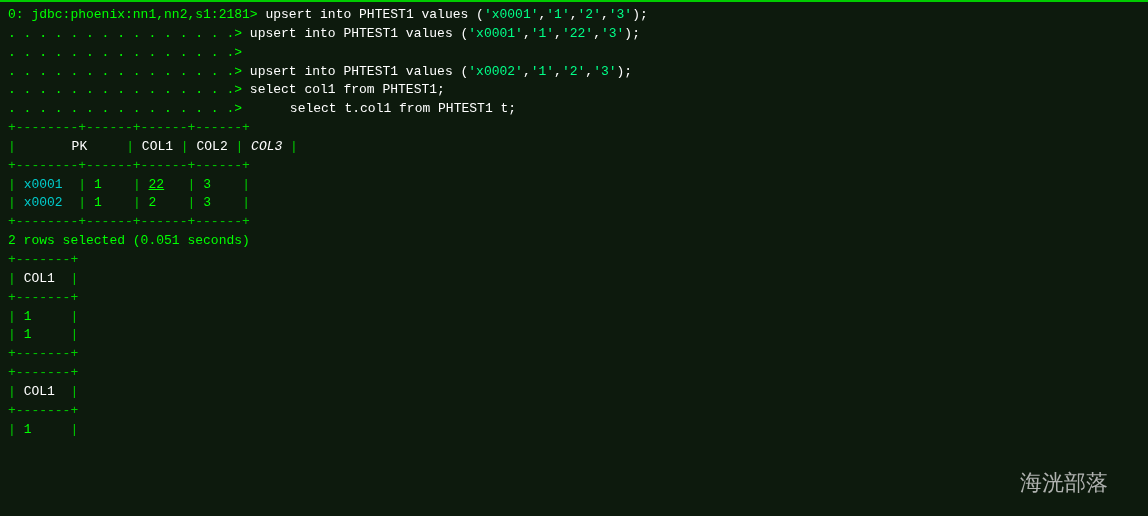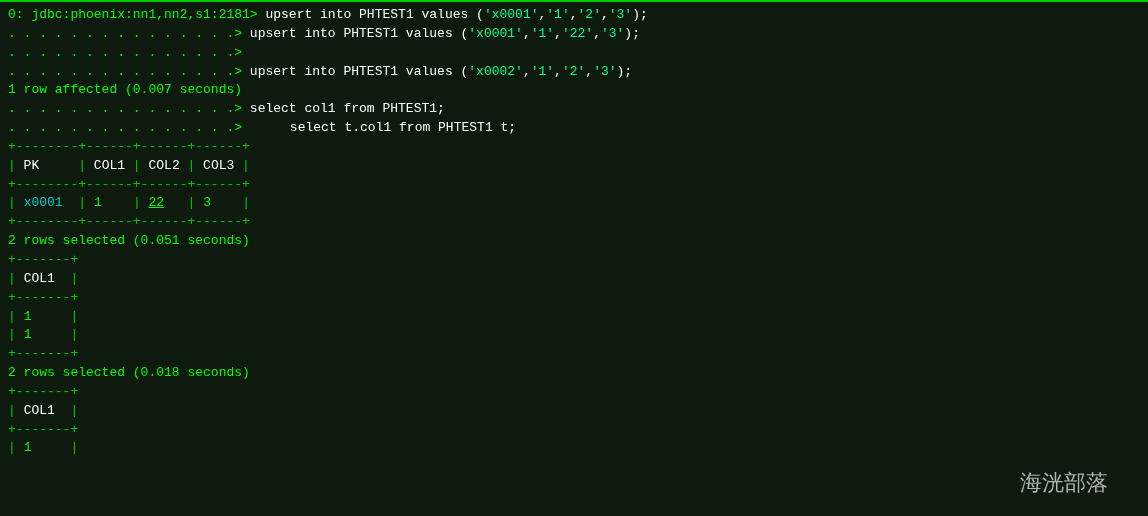--- a/index.html
+++ b/index.html
@@ -44,53 +44,52 @@
 <div class="terminal">
 
   <div class="line prompt"><span style="color:#00ff00;">0: jdbc:phoenix:nn1,nn2,s1:2181&gt; </span><span style="color:#ffffff;">upsert into PHTEST1 values (</span><span style="color:#00ff88;">'x0001'</span><span style="color:#ffffff;">,</span><span style="color:#00ff88;">'1'</span><span style="color:#ffffff;">,</span><span style="color:#00ff88;">'2'</span><span style="color:#ffffff;">,</span><span style="color:#00ff88;">'3'</span><span style="color:#ffffff;">);</span></div>
 
   <div class="line"><span style="color:#00ff00;">. . . . . . . . . . . . . . .&gt; </span><span style="color:#ffffff;">upsert into PHTEST1 values (</span><span style="color:#00ff88;">'x0001'</span><span style="color:#ffffff;">,</span><span style="color:#00ff88;">'1'</span><span style="color:#ffffff;">,</span><span style="color:#00ff88;">'22'</span><span style="color:#ffffff;">,</span><span style="color:#00ff88;">'3'</span><span style="color:#ffffff;">);</span></div>
 
   <div class="line"><span style="color:#00ff00;">. . . . . . . . . . . . . . .&gt;</span></div>
 
   <div class="line"><span style="color:#00ff00;">. . . . . . . . . . . . . . .&gt; </span><span style="color:#ffffff;">upsert into PHTEST1 values (</span><span style="color:#00ff88;">'x0002'</span><span style="color:#ffffff;">,</span><span style="color:#00ff88;">'1'</span><span style="color:#ffffff;">,</span><span style="color:#00ff88;">'2'</span><span style="color:#ffffff;">,</span><span style="color:#00ff88;">'3'</span><span style="color:#ffffff;">);</span></div>
 
-  <div class="line status">1 row affected (0.007 seconds)</div>
 
 
   <div class="line"><span style="color:#00ff00;">. . . . . . . . . . . . . . .&gt; </span><span style="color:#ffffff;">select col1 from PHTEST1;</span></div>
 
   <div class="line"><span style="color:#00ff00;">. . . . . . . . . . . . . . .&gt; </span><span style="color:#ffffff;margin-left:40px;">select t.col1 from PHTEST1 t;</span></div>
 
   <div class="line table-border">+--------+------+------+------+</div>
 
-  <div class="line"><span style="color:#00cc00;">|</span><span style="color:#ffffff;"> PK     </span><span style="color:#00cc00;">|</span><span style="color:#ffffff;"> COL1 </span><span style="color:#00cc00;">|</span><span style="color:#ffffff;"> COL2 </span><span style="color:#00cc00;">|</span><span style="color:#ffffff;"> COL3 </span><span style="color:#00cc00;">|</span></div>
+  <div class="line"><span style="color:#00cc00;">|</span><span style="color:#ffffff;margin-left:48px;"> PK     </span><span style="color:#00cc00;">|</span><span style="color:#ffffff;"> COL1 </span><span style="color:#00cc00;">|</span><span style="color:#ffffff;"> COL2 </span><span style="color:#00cc00;">|</span><span style="color:#ffffff;font-style:italic;"> COL3 </span><span style="color:#00cc00;">|</span></div>
 
   <div class="line table-border">+--------+------+------+------+</div>
 
   <div class="line"><span style="color:#00cc00;">|</span> <span style="color:#00cccc;">x0001</span>  <span style="color:#00cc00;">|</span> <span style="color:#00ff00;">1</span>    <span style="color:#00cc00;">|</span> <span style="color:#00ff00;text-decoration:underline;">22</span>   <span style="color:#00cc00;">|</span> <span style="color:#00ff00;">3</span>    <span style="color:#00cc00;">|</span></div>
 
+  <div class="line"><span style="color:#00cc00;">|</span> <span style="color:#00cccc;">x0002</span>  <span style="color:#00cc00;">|</span> <span style="color:#00ff00;">1</span>    <span style="color:#00cc00;">|</span> <span style="color:#00ff00;">2</span>    <span style="color:#00cc00;">|</span> <span style="color:#00ff00;">3</span>    <span style="color:#00cc00;">|</span></div>
 
   <div class="line table-border">+--------+------+------+------+</div>
 
   <div class="line status">2 rows selected (0.051 seconds)</div>
 
   <div class="line table-border">+-------+</div>
 
   <div class="line"><span style="color:#00cc00;">|</span> <span style="color:#ffffff;">COL1</span>  <span style="color:#00cc00;">|</span></div>
 
   <div class="line table-border">+-------+</div>
 
   <div class="line"><span style="color:#00cc00;">|</span> <span style="color:#00ff00;">1</span>     <span style="color:#00cc00;">|</span></div>
 
   <div class="line"><span style="color:#00cc00;">|</span> <span style="color:#00ff00;">1</span>     <span style="color:#00cc00;">|</span></div>
 
   <div class="line table-border">+-------+</div>
 
-  <div class="line status">2 rows selected (0.018 seconds)</div>
 
   <div class="line table-border">+-------+</div>
 
   <div class="line"><span style="color:#00cc00;">|</span> <span style="color:#ffffff;">COL1</span>  <span style="color:#00cc00;">|</span></div>
 
   <div class="line table-border">+-------+</div>
 
   <div class="line"><span style="color:#00cc00;">|</span> <span style="color:#00ff00;">1</span>     <span style="color:#00cc00;">|</span></div>
 
 </div>

